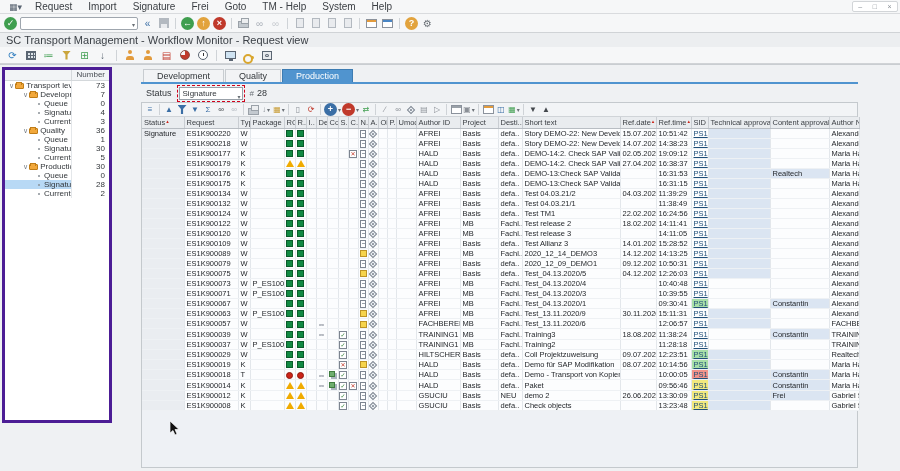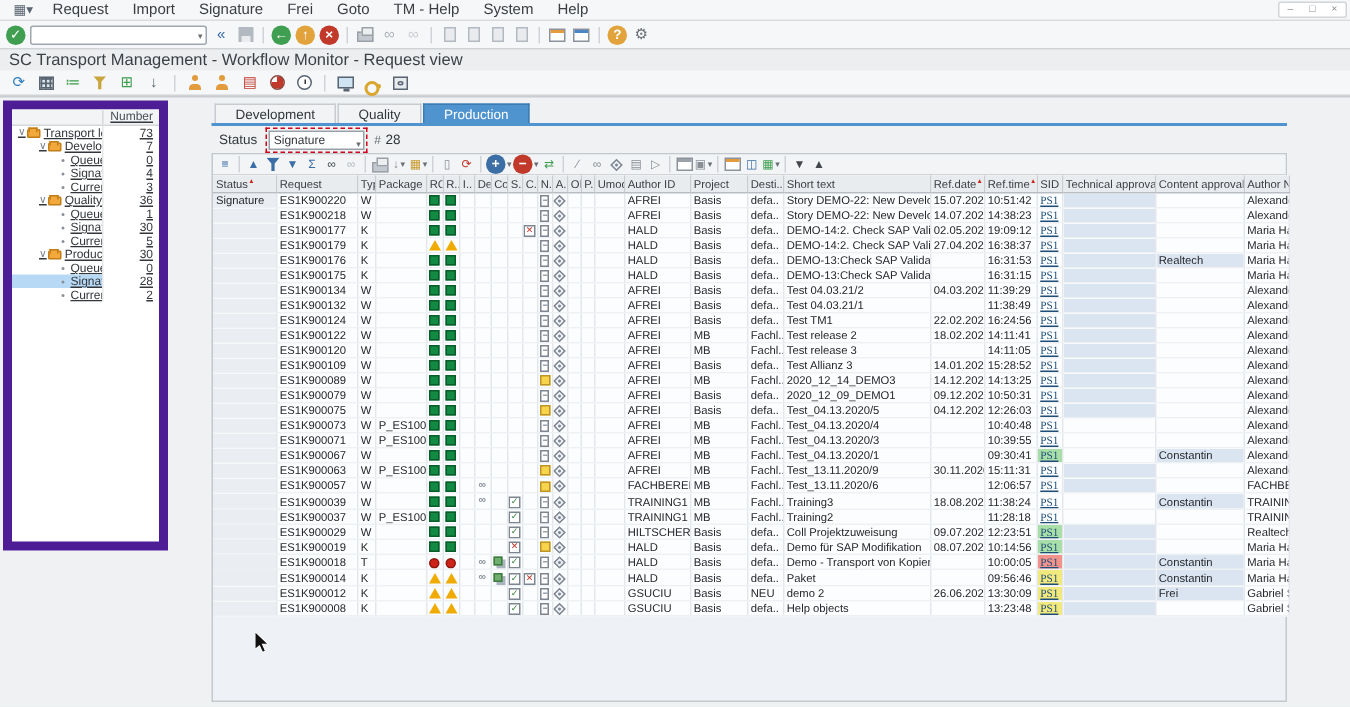--- a/index.html
+++ b/index.html
@@ -45,21 +45,21 @@
   .k-floppy::after{content:"";position:absolute;left:2px;bottom:0;width:6px;height:4px;background:#e9ebee;}
   .k-page{width:8px;height:10px;background:#e9ebee;border:1px solid #b3b9c0;display:inline-block;}
   .k-window{width:11px;height:9px;border:1px solid #8b929c;background:#fff;display:inline-block;position:relative;}
   .k-window::before{content:"";position:absolute;top:0;left:0;right:0;height:2px;background:var(--tb,#e29b3d);}
   .k-grid{width:10px;height:9px;display:inline-block;background:
     linear-gradient(#5a6572 1px,transparent 1px) 0 0/10px 3px,
     linear-gradient(90deg,#5a6572 1px,transparent 1px) 0 0/3px 9px,#dde4ea;border:1px solid #5a6572;}
   
   #content{position:absolute;left:0;top:64px;width:900px;height:407px;background:#eff1f3;border-top:1px solid #c9cdd1;}
   
-  #tree-panel{position:absolute;left:2px;top:2px;width:110px;height:300px;background:#fff;border:6px solid #4c1d95;font-size:8px;text-decoration:underline;}
+  #tree-panel{position:absolute;left:2px;top:2px;width:110px;height:356px;background:#fff;border:3px solid #4c1d95;font-size:8px;}
   #tree-header{height:11px;background:#f2f4f6;border-bottom:1px solid #d4d8db;display:flex;}
   #tree-header .th-label{flex:1;}
   #tree-header .th-num{width:38px;border-left:1px solid #d4d8db;text-align:right;padding-right:4px;color:#4a4f55;}
   .tree-row{height:9px;display:flex;align-items:center;line-height:9px;}
   .tree-row.selected .tr-label-wrap{background:#b8d9f5;}
   .tr-label-wrap{flex:1;display:flex;align-items:center;height:9px;overflow:hidden;white-space:nowrap;}
   .tr-num{width:38px;border-left:1px solid #e4e7ea;text-align:right;padding-right:4px;color:#33373b;}
   .exp{color:#7a828a;font-size:7px;margin-right:1px;}
   .folder{width:9px;height:6px;background:#f2a83b;border:1px solid #c07d18;border-radius:1px;position:relative;margin-right:2px;flex:none;}
   .folder::before{content:"";position:absolute;top:-2px;left:0;width:4px;height:2px;background:#f2a83b;border:1px solid #c07d18;border-bottom:none;}
@@ -84,21 +84,21 @@
   table{border-collapse:collapse;table-layout:fixed;width:717px;font-size:7.5px;background:#fff;}
   th{height:11px;background:#e9ecef;border-right:1px solid #c9cdd2;border-bottom:1px solid #b8bdc3;font-weight:normal;text-align:left;padding:0 2px;white-space:nowrap;overflow:hidden;color:#3a3e43;position:relative;}
   .sortmark{color:#cc2418;font-size:5px;vertical-align:top;margin-left:1px;}
   td{height:9px;border-right:1px solid #e3e7eb;border-bottom:1px solid #eef1f4;padding:0 2px;white-space:nowrap;overflow:hidden;color:#24272b;background:#fcfdfe;line-height:9px;}
   td.stat{background:#eaedf1;}
   td.cic{text-align:center;padding:0;}
   td.shaded{background:#dbe5f2;}
   td.sid-green{background:#a8dfa8;}
   td.sid-red{background:#f1938a;}
   td.sid-yellow{background:#f1e87e;}
-  .sid-link{color:#1f4e79;text-decoration:underline;font-family:Liberation Serif, serif;}
+  .sid-link{color:#1f4e79;text-decoration:underline;}
   
   .sq{width:7px;height:7px;display:inline-block;background:#128a43;border:1px solid #0a5c2b;vertical-align:middle;}
   .tri{width:0;height:0;border-left:4px solid transparent;border-right:4px solid transparent;border-bottom:7px solid #f0ab00;display:inline-block;vertical-align:middle;}
   .cirr{width:7px;height:7px;border-radius:50%;display:inline-block;background:#cc2418;border:1px solid #8e170e;vertical-align:middle;}
   .k-doc{width:6px;height:8px;background:#fff;border:1px solid #7d8590;display:inline-block;position:relative;vertical-align:middle;}
   .k-doc::after{content:"";position:absolute;left:1px;top:2px;width:3px;height:1px;background:#9aa2aa;}
   .k-note{width:7px;height:7px;background:#f6d44c;border:1px solid #bd9425;display:inline-block;vertical-align:middle;}
   .k-tag{width:6px;height:6px;background:#eef2f6;border:1px solid #7d8590;display:inline-block;transform:rotate(45deg);position:relative;vertical-align:middle;}
   .k-tag::after{content:"";position:absolute;left:1px;top:1px;width:2px;height:2px;background:#7d8590;border-radius:50%;}
   .k-chk,.k-chkx{width:8px;height:8px;background:#fff;border:1px solid #7d8590;display:inline-block;font-size:6px;line-height:7px;text-align:center;font-weight:bold;vertical-align:middle;}
@@ -1294,21 +1294,21 @@
               <td class="cic"><span class="k-chk">✓</span></td>
               <td class="cic"></td>
               <td class="cic"><span class="k-doc"></span></td>
               <td class="cic"><span class="k-tag"></span></td>
               <td class="cic"></td>
               <td class="cic"></td>
               <td></td>
               <td>GSUCIU</td>
               <td>Basis</td>
               <td>defa..</td>
-              <td>Help objects</td>
+              <td>Check objects</td>
               <td></td>
               <td>13:23:48</td>
               <td class="sid-yellow"><span class="sid-link">PS1</span></td>
               <td class="shaded"></td>
               <td></td>
               <td>Gabriel Suciu</td>
             </tr>
           </tbody>
       </table>
     </div>

